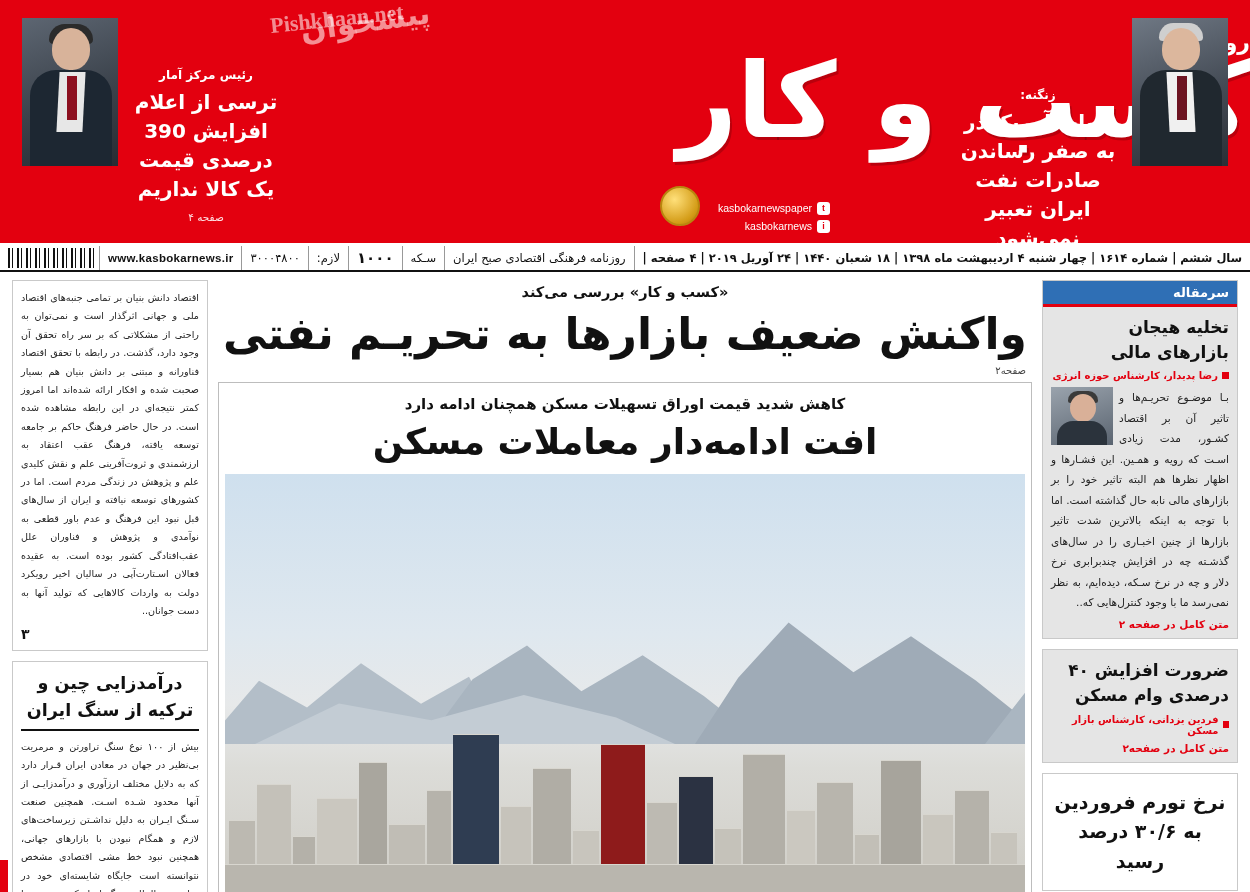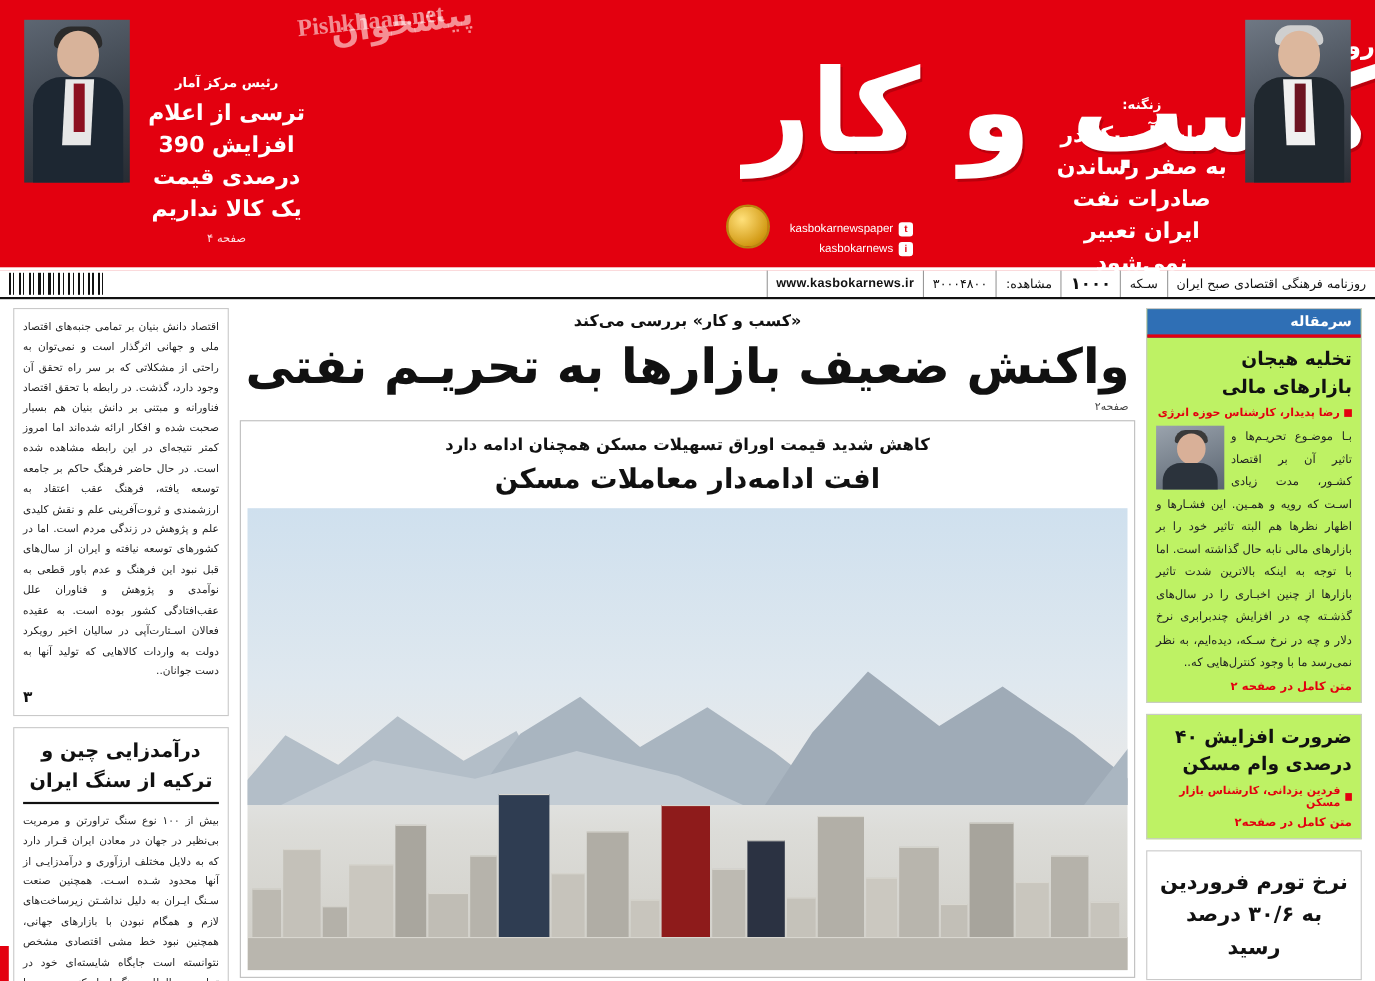--- a/index.html
+++ b/index.html
@@ -211,21 +211,21 @@
     gap: 10px;
   }
   .col-right { width: 196px; flex: 0 0 196px; }
   .col-center { flex: 1 1 auto; }
   .col-left { width: 196px; flex: 0 0 196px; }
 
   
   .opinion-box {
     border: 1px solid #c9c9c9;
     margin-bottom: 10px;
-    background: #bef264;
+    background: #e5e5e5;
   }
   .opinion-head {
     background: #2f6fb5;
     color: #fff;
     font-size: 13px; font-weight: bold;
     padding: 4px 8px;
     border-bottom: 3px solid #e3000f;
     text-align: right;
   }
   .opinion-title {
@@ -320,21 +320,21 @@
     border: 1px solid #bdbdbd;
     padding: 6px;
   }
   .photo-kicker {
     text-align: center;
     font-size: 15px; font-weight: bold; color: #111;
     padding: 6px 0 8px 0;
   }
   .photo-head {
     text-align: center;
-    font-size: 25px; font-weight: bold; color: #111;
+    font-size: 36px; font-weight: bold; color: #111;
     padding: 0 0 12px 0;
   }
   .cityscape {
     position: relative;
     width: 100%; height: 420px;
     overflow: hidden;
     background: linear-gradient(180deg,#cfe0ee 0%,#dfe8ef 38%,#e7e9ea 55%,#dcdcd8 70%,#cfcdc6 100%);
   }
   .mountains {
     position: absolute; left: 0; right: 0; top: 120px; height: 150px;
@@ -404,24 +404,25 @@
     <div class="masthead-right-photo">
       <div class="hair"></div>
         <div class="head"></div>
         <div class="body"></div>
       <div class="shirt"></div>
         <div class="tie"></div>
     </div>
   </div>
 
   <div class="infobar">
+    <div class="cell bold">سال ششم | شماره ۱۶۱۴ | چهار شنبه ۴ اردیبهشت ماه ۱۳۹۸ | ۱۸ شعبان ۱۴۴۰ | ۲۴ آوریل ۲۰۱۹ | ۴ صفحه |</div>
     <div class="cell">روزنامه فرهنگی اقتصادی صبح ایران</div>
     <div class="cell">سـکه</div>
     <div class="cell price">۱۰۰۰</div>
-    <div class="cell">مشاهده:</div>
+    <div class="cell">لازم:</div>
     <div class="cell">۳۰۰۰۴۸۰۰</div>
     <div class="cell site">www.kasbokarnews.ir</div>
     <div class="barcode"></div>
   </div>
 
   <div class="content">
 
     <div class="col-right">
 
       <div class="opinion-box">

